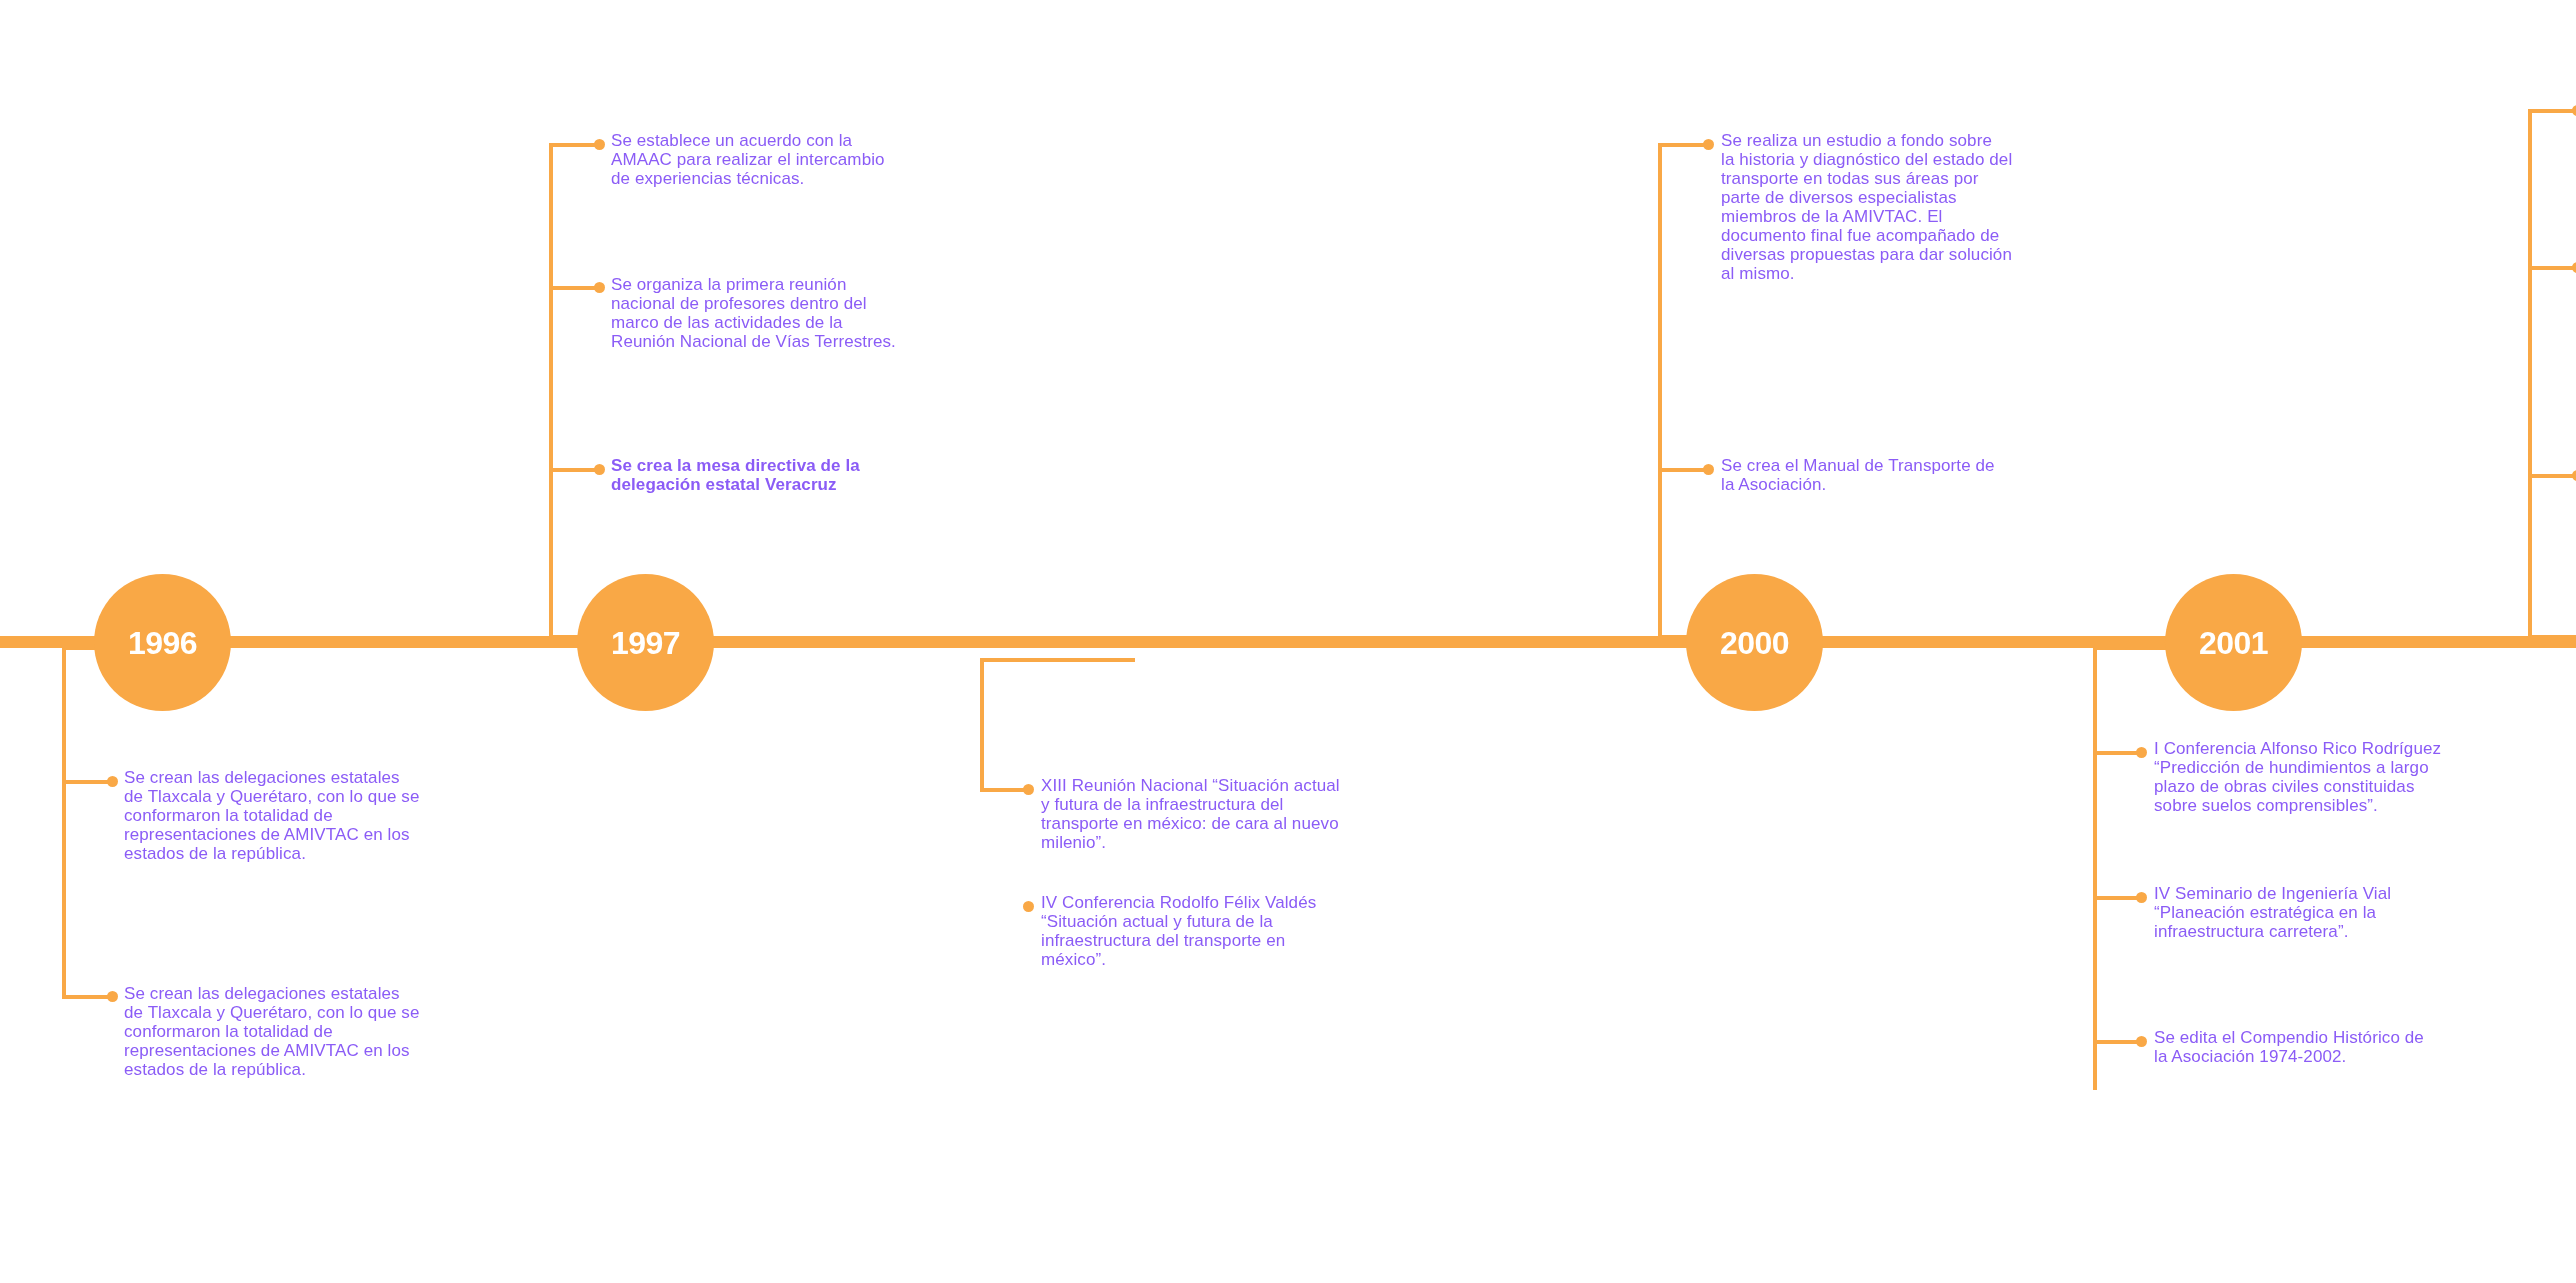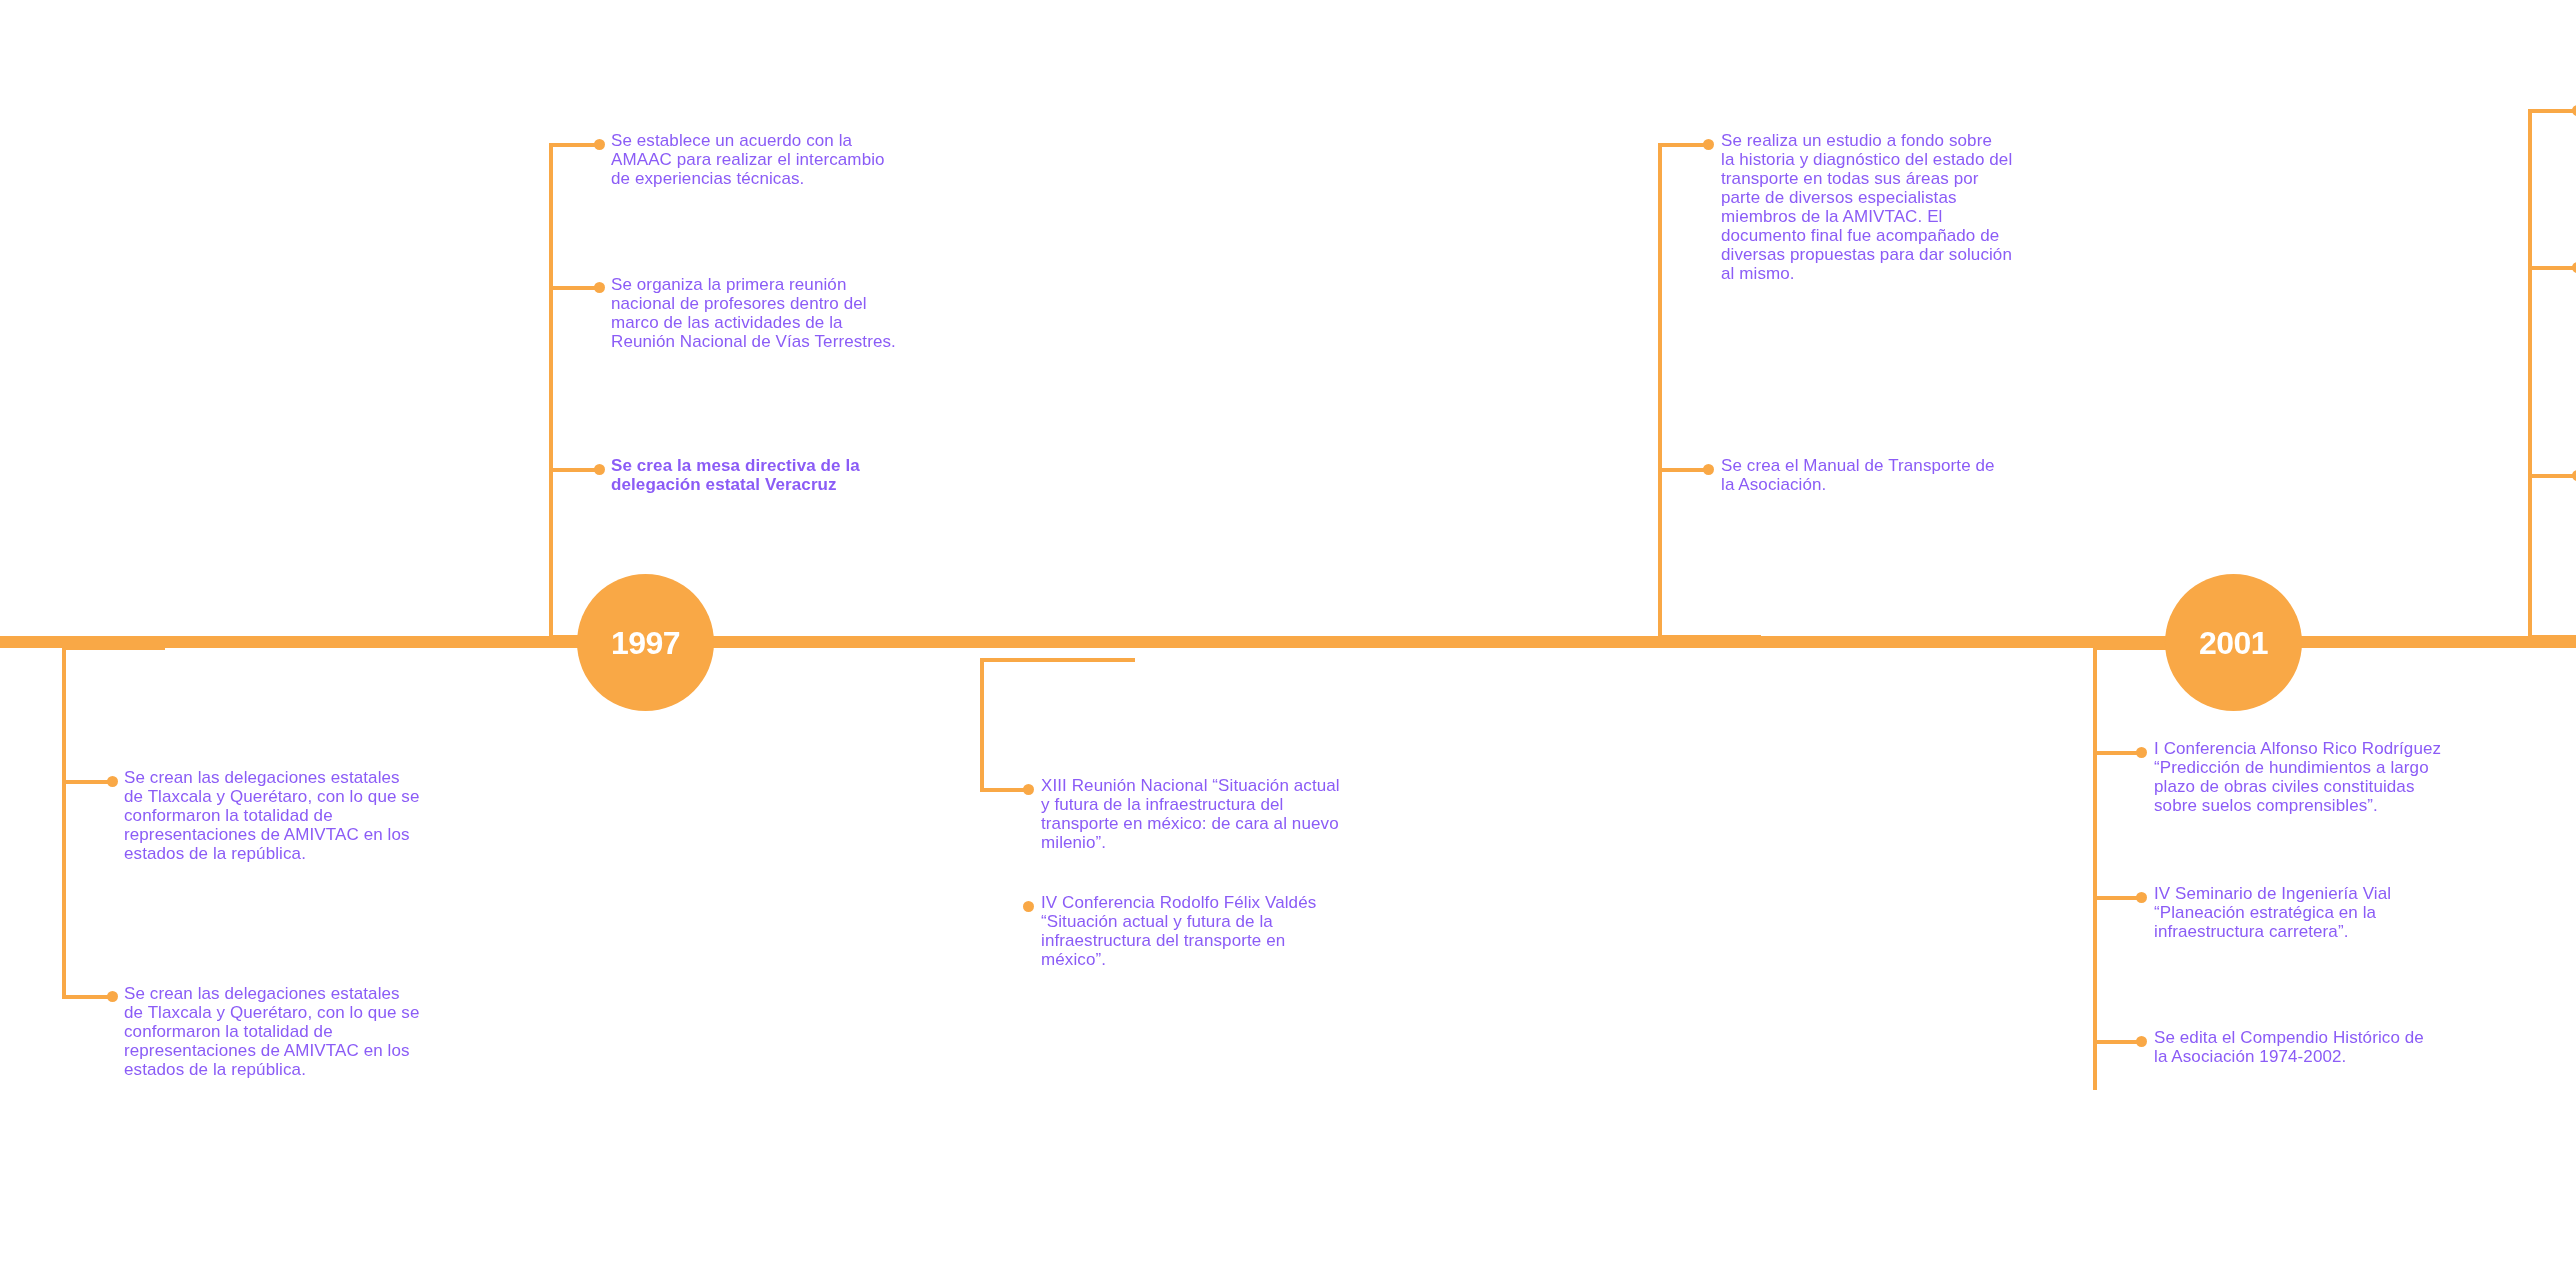--- a/index.html
+++ b/index.html
@@ -227,21 +227,27 @@
   </div>
 
   <div class="group">
 
     <div class="item">
       
     </div>
 
   </div>
 
+  <div class="node" style="left:94px;top:574px;">
+    <span class="yr">1996</span>
+  </div>
   <div class="node" style="left:577px;top:574px;">
     <span class="yr">1997</span>
   </div>
+  <div class="node" style="left:1686px;top:574px;">
+    <span class="yr">2000</span>
+  </div>
   <div class="node" style="left:2165px;top:574px;">
     <span class="yr">2001</span>
   </div>
 
 </div>
 
 
 </body></html>

